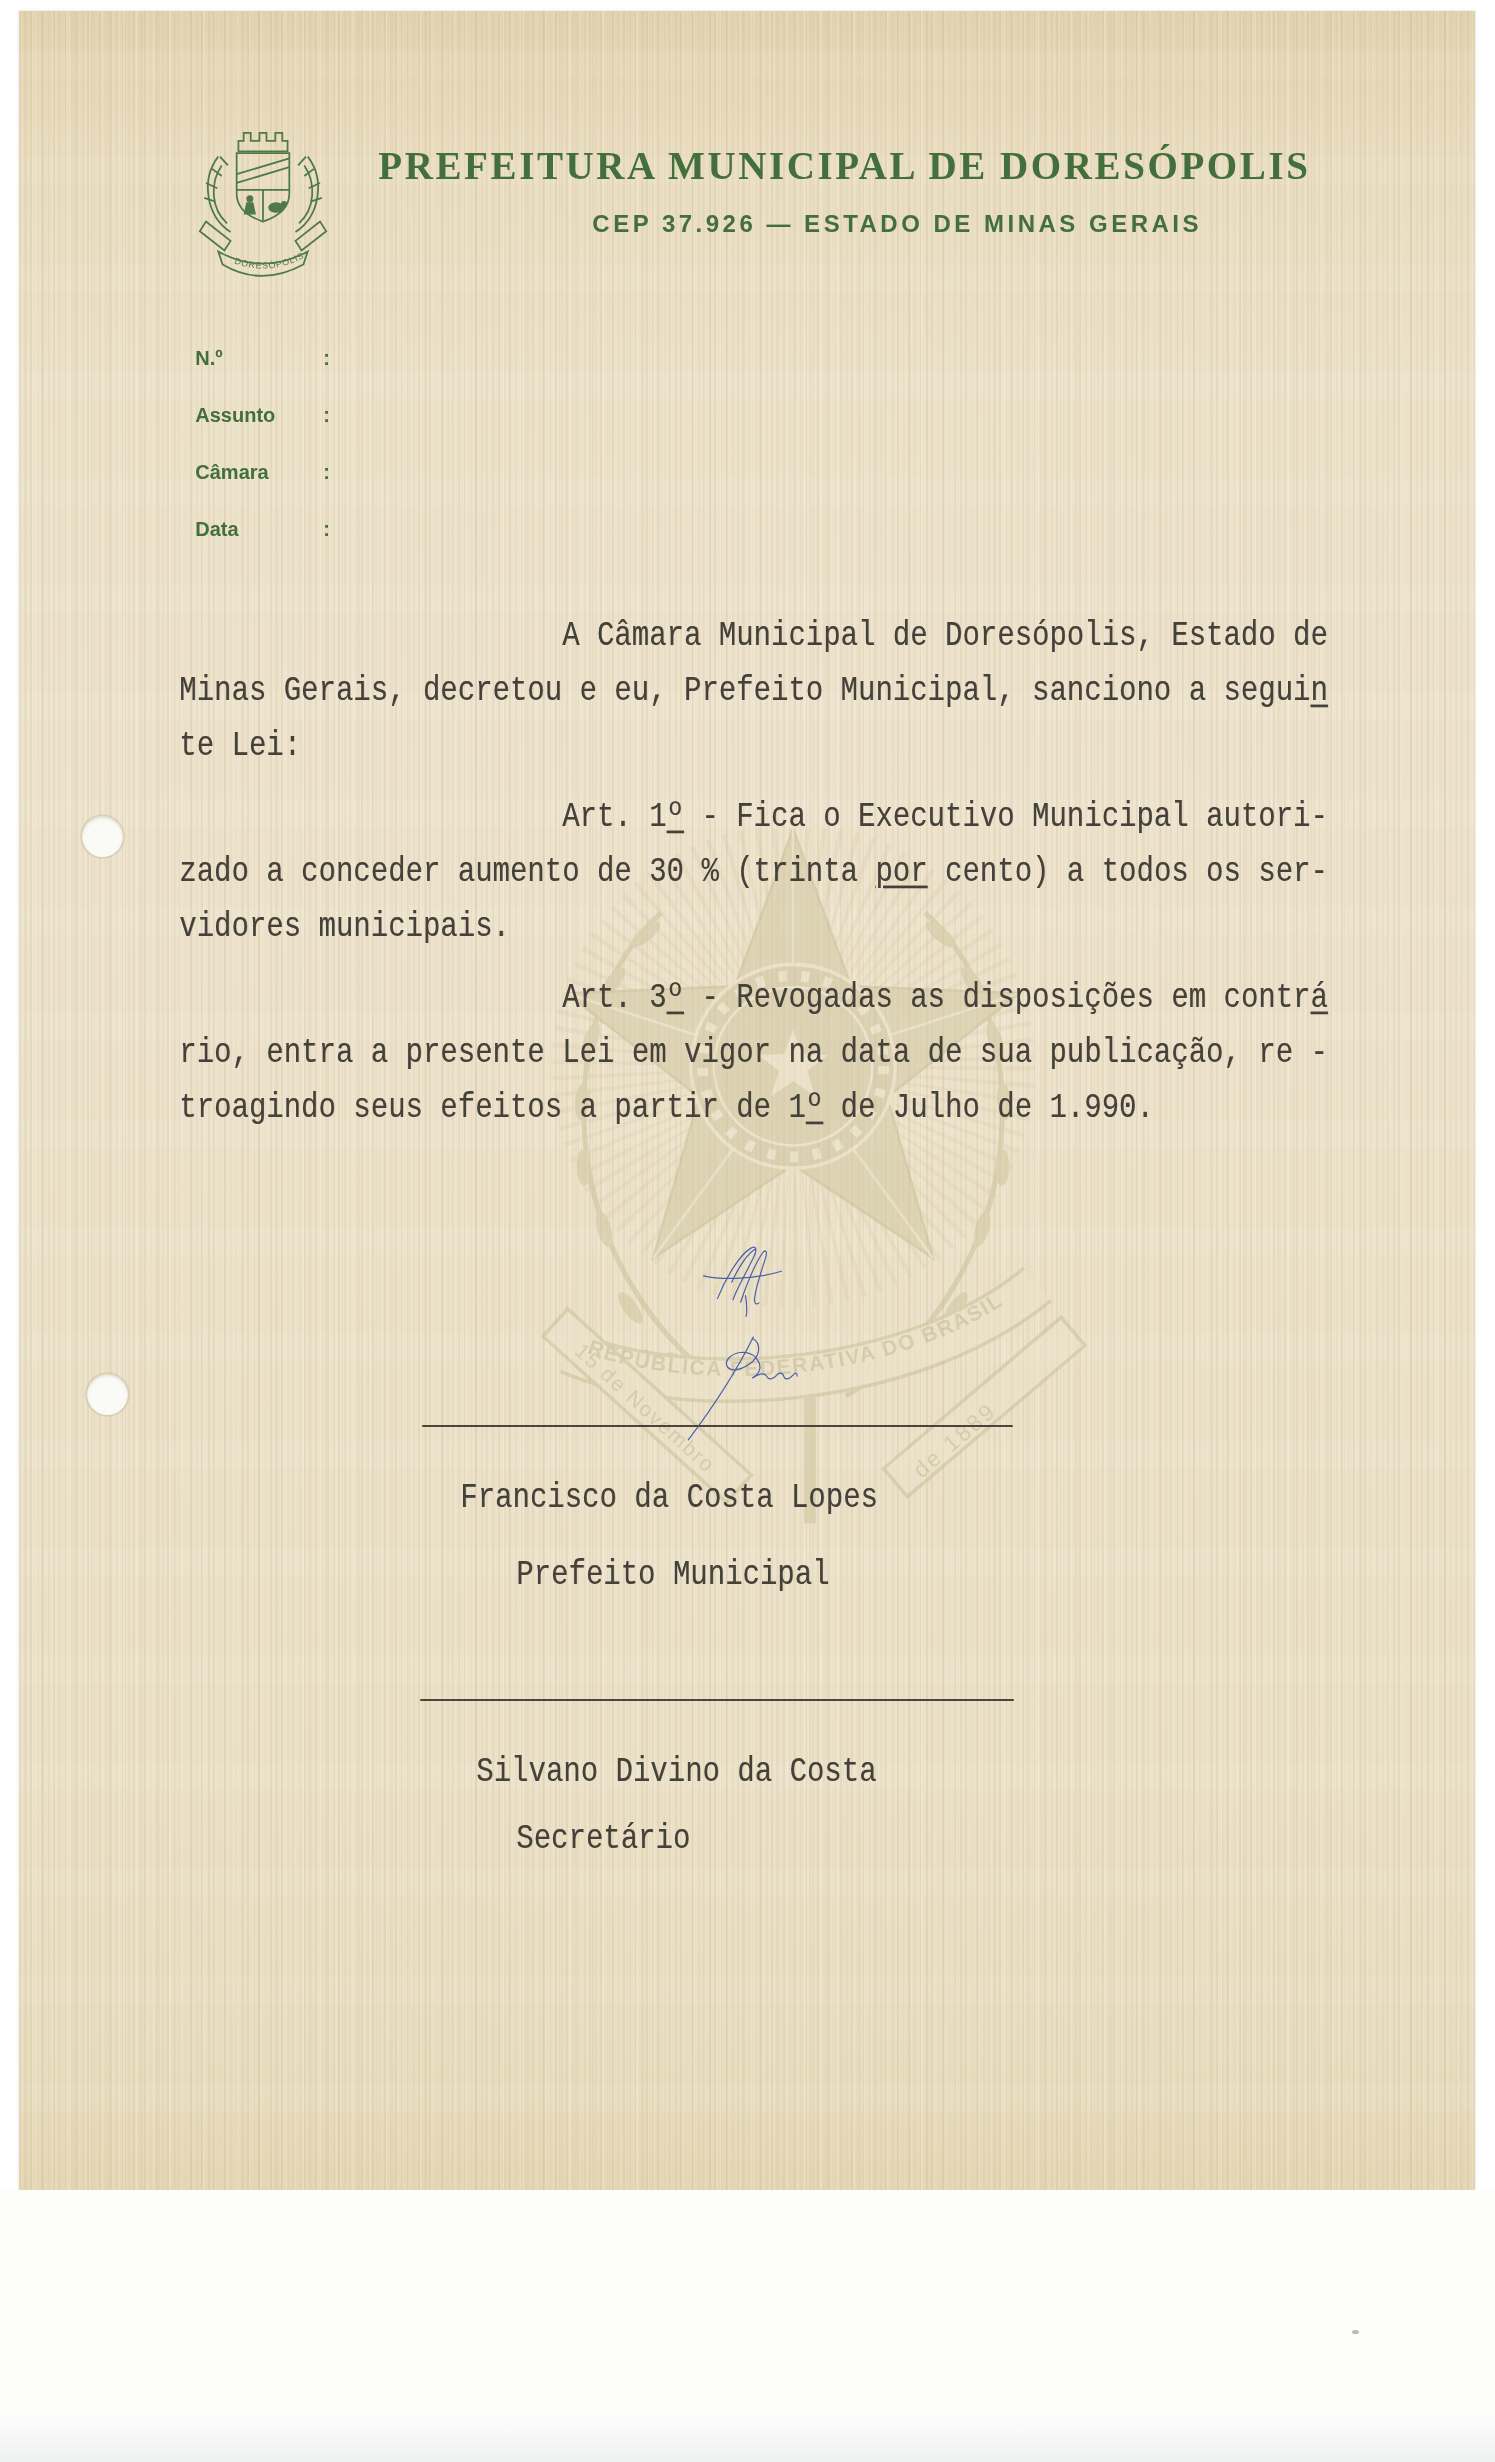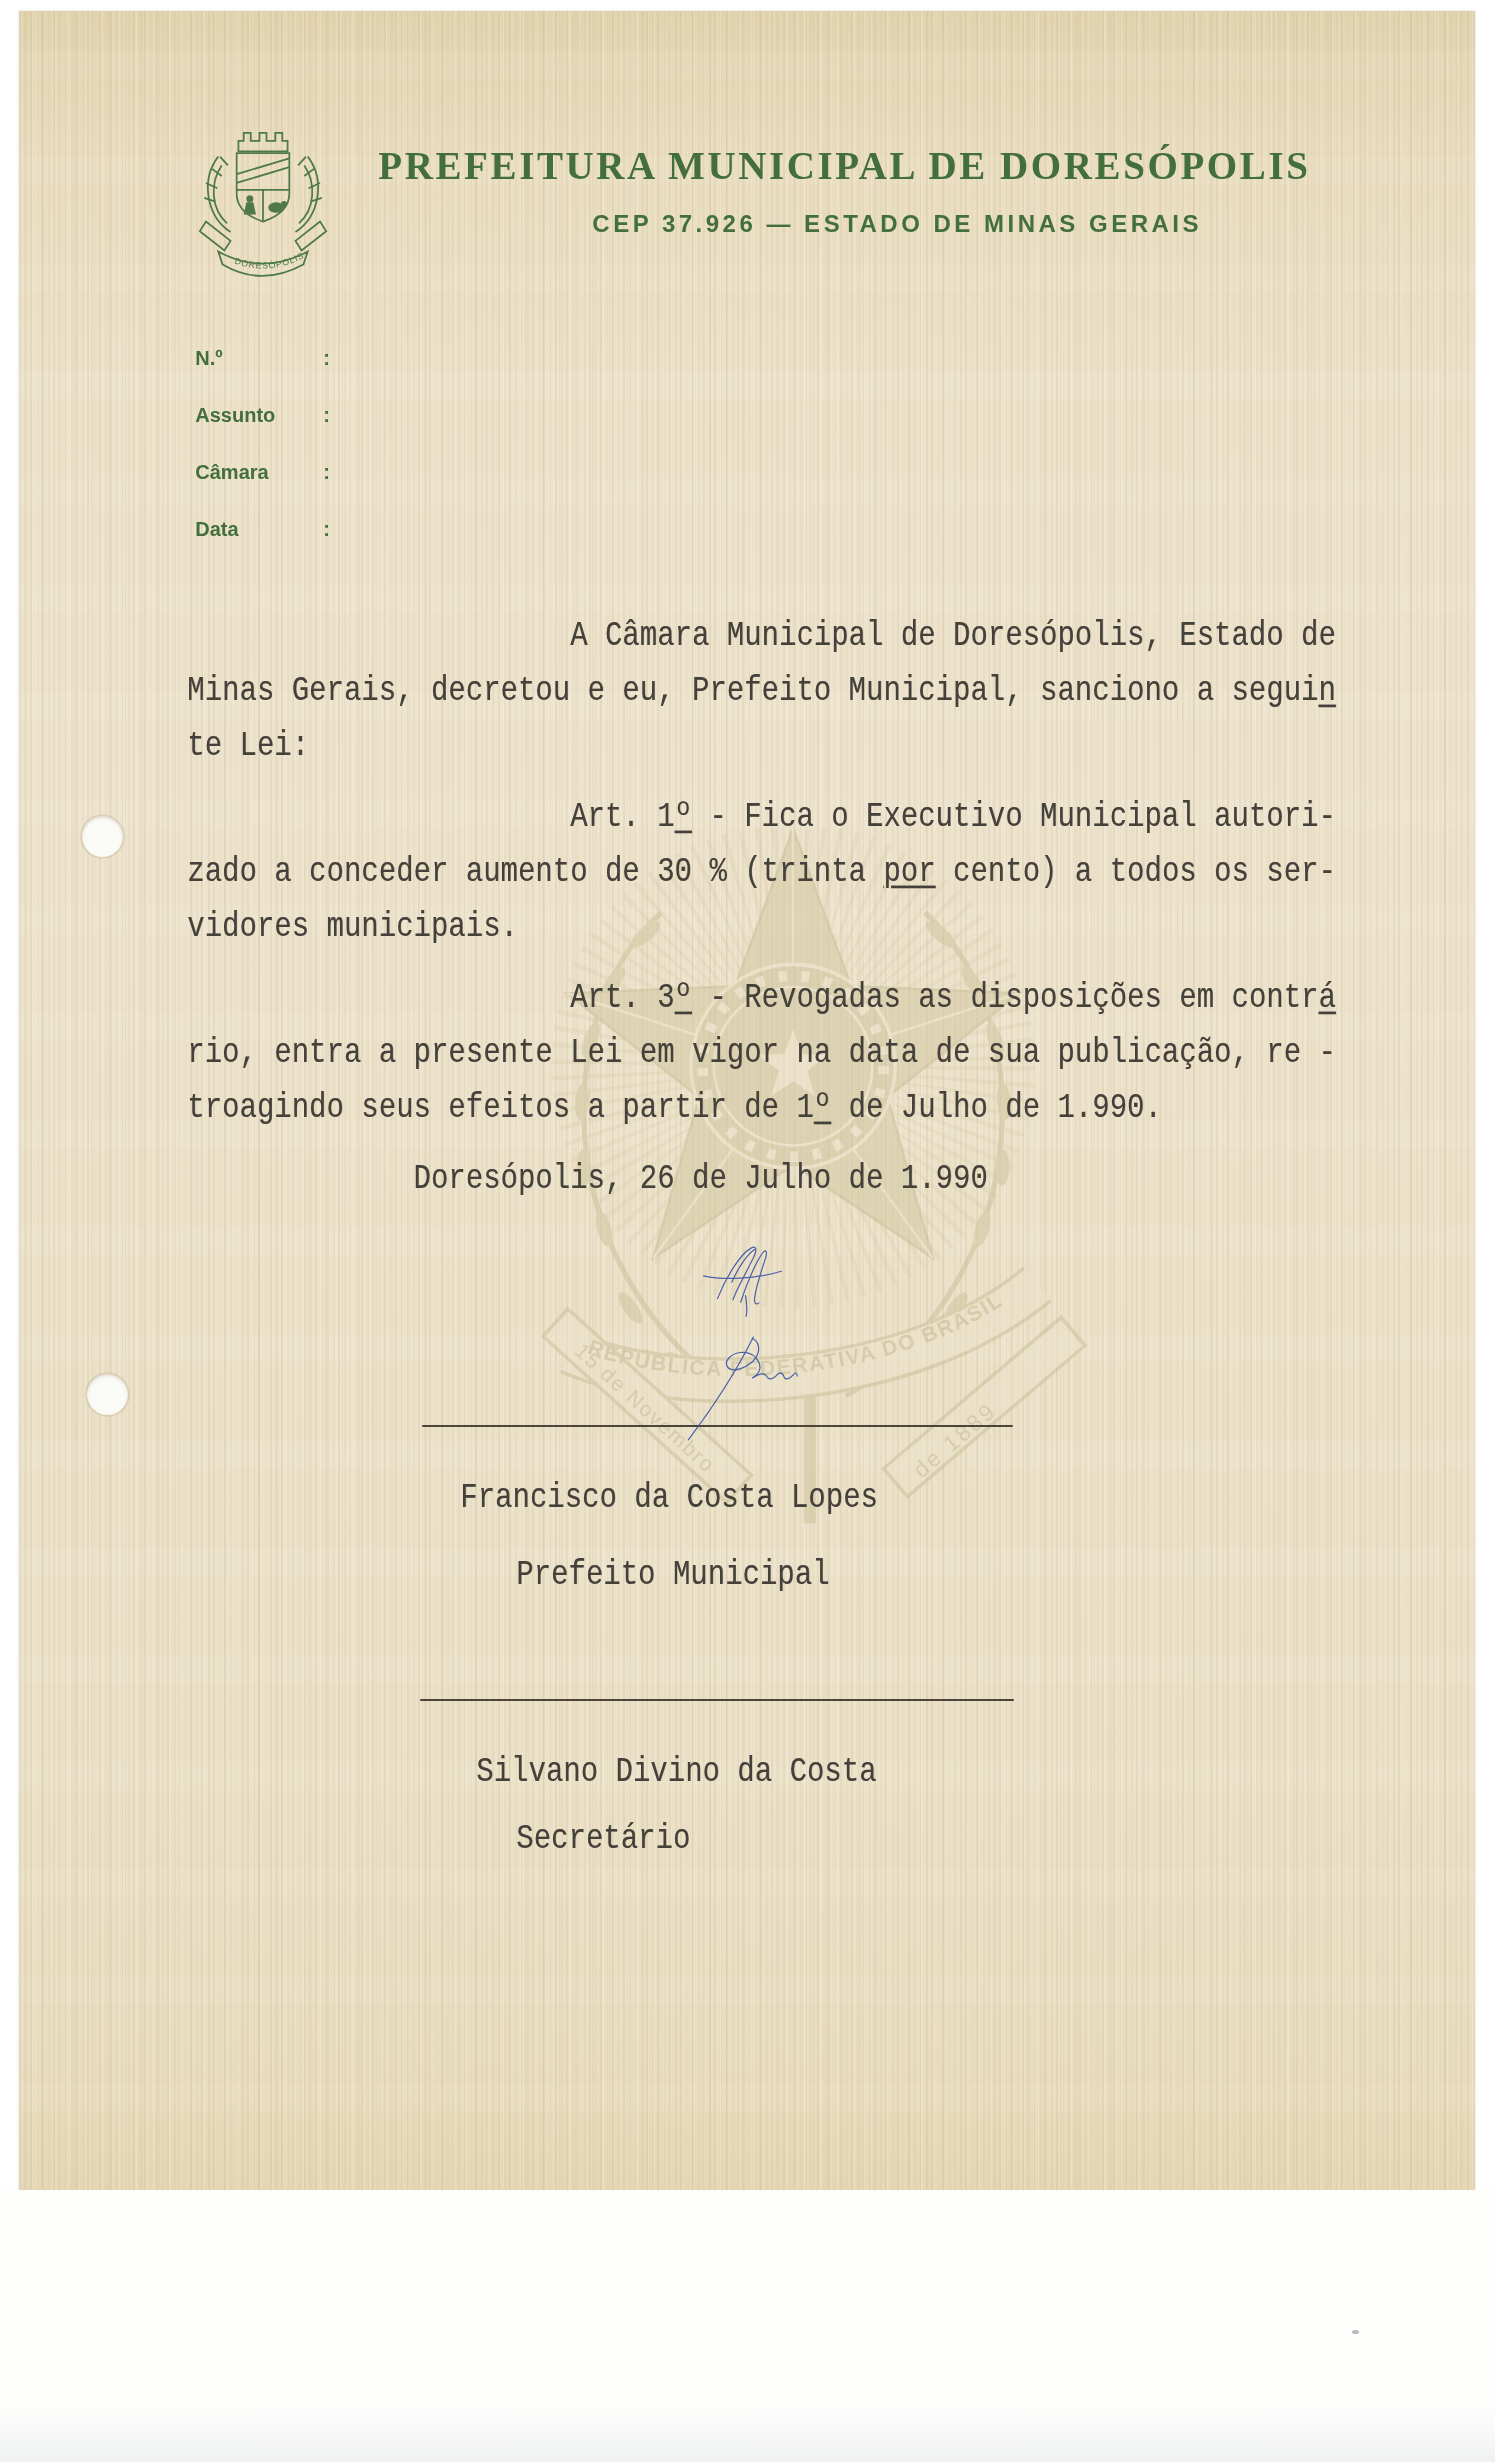--- a/index.html
+++ b/index.html
@@ -36,21 +36,21 @@
   .form-row{position:relative;height:57px;width:146px;color:var(--header-green,#436f3c);
     font-size:20px;font-weight:bold;}
   .form-row .colon{position:absolute;left:128px;top:0;}
 
   
   .typed{color:var(--ink,#44403a);font-family:"Liberation Mono","DejaVu Sans Mono",monospace;
     font-size:29px;text-shadow:0.4px 0.6px 0.6px rgba(62,56,46,.35);}
   .typed-line{white-space:pre;line-height:55px;height:55px;transform:scaleY(1.22);transform-origin:left top;}
   .typed-heading{position:absolute;left:560px;top:315px;}
   .typed-heading .typed-line{line-height:55px;height:55px;}
-  .typed-body{position:absolute;left:168px;top:591px;}
+  .typed-body{position:absolute;left:160px;top:591px;}
   .para{margin:0 0 16px 0;}
   .tw-u{text-decoration:underline;text-decoration-thickness:2.2px;text-underline-offset:4.4px;}
 
   
   .sig-line{position:absolute;height:2.6px;background:rgba(52,47,39,.88);border-radius:1.8px;}
   .sig-line1{left:403px;top:1414px;width:591px;}
   .sig-line2{left:401px;top:1688px;width:594px;}
   .sig-name1{position:absolute;left:441px;top:1453px;}
   .sig-role1{position:absolute;left:497px;top:1530px;}
   .sig-name2{position:absolute;left:457px;top:1727px;}
@@ -156,23 +156,20 @@
       <div class="para">
         <div class="typed-line"><span>                      Art. 1</span><span class="tw-u">º</span><span> - Fica o Executivo Municipal autori-</span></div>
         <div class="typed-line"><span>zado a conceder aumento de 30 % (trinta </span><span class="tw-u">por</span><span> cento) a todos os ser-</span></div>
         <div class="typed-line"><span>vidores municipais.</span></div>
       </div>
       <div class="para">
         <div class="typed-line"><span>                      Art. 3</span><span class="tw-u">º</span><span> - Revogadas as disposições em contr</span><span class="tw-u">á</span></div>
         <div class="typed-line"><span>rio, entra a presente Lei em vigor na data de sua publicação, re -</span></div>
         <div class="typed-line"><span>troagindo seus efeitos a partir de 1</span><span class="tw-u">º</span><span> de Julho de 1.990.</span></div>
       </div>
-      <div class="para">
-        <div class="typed-line"><span>             Doresópolis, 26 de Julho de 1.990</span></div>
-      </div>
     </div>
 
   <div class="sig-line sig-line1"></div>
   <div class="typed typed-line sig-name1">Francisco da Costa Lopes</div>
   <div class="typed typed-line sig-role1">Prefeito Municipal</div>
 
   <div class="sig-line sig-line2"></div>
   <div class="typed typed-line sig-name2">Silvano Divino da Costa</div>
   <div class="typed typed-line sig-role2">Secretário</div>
 

